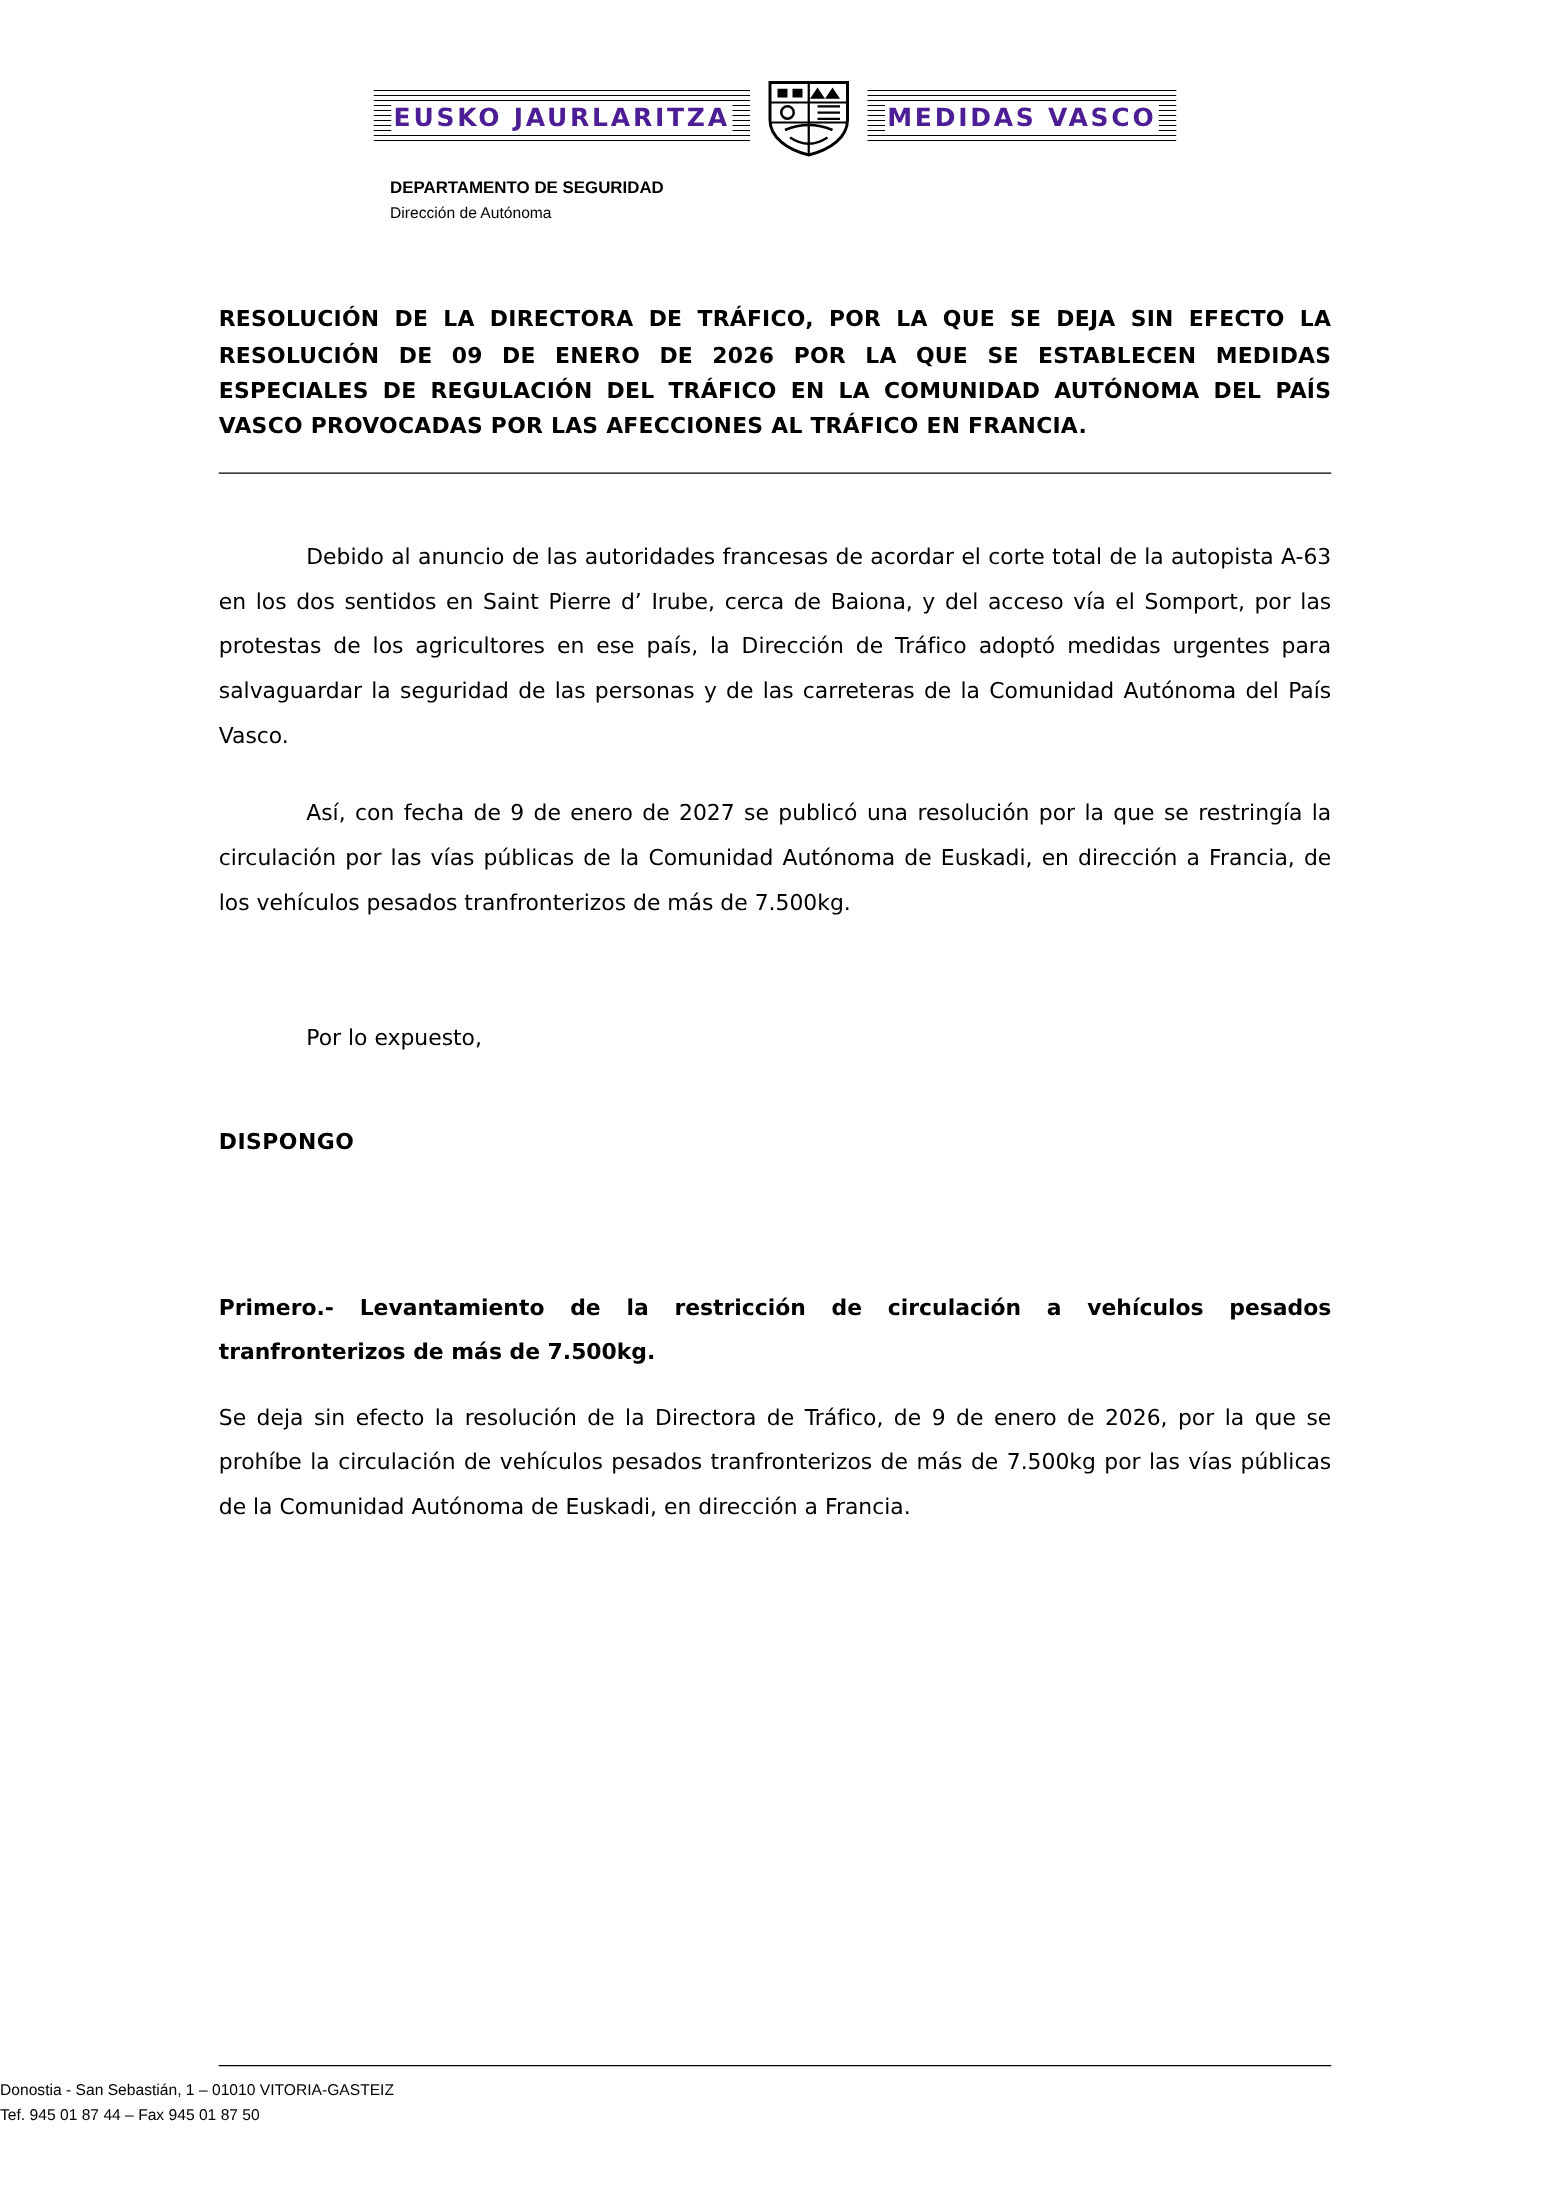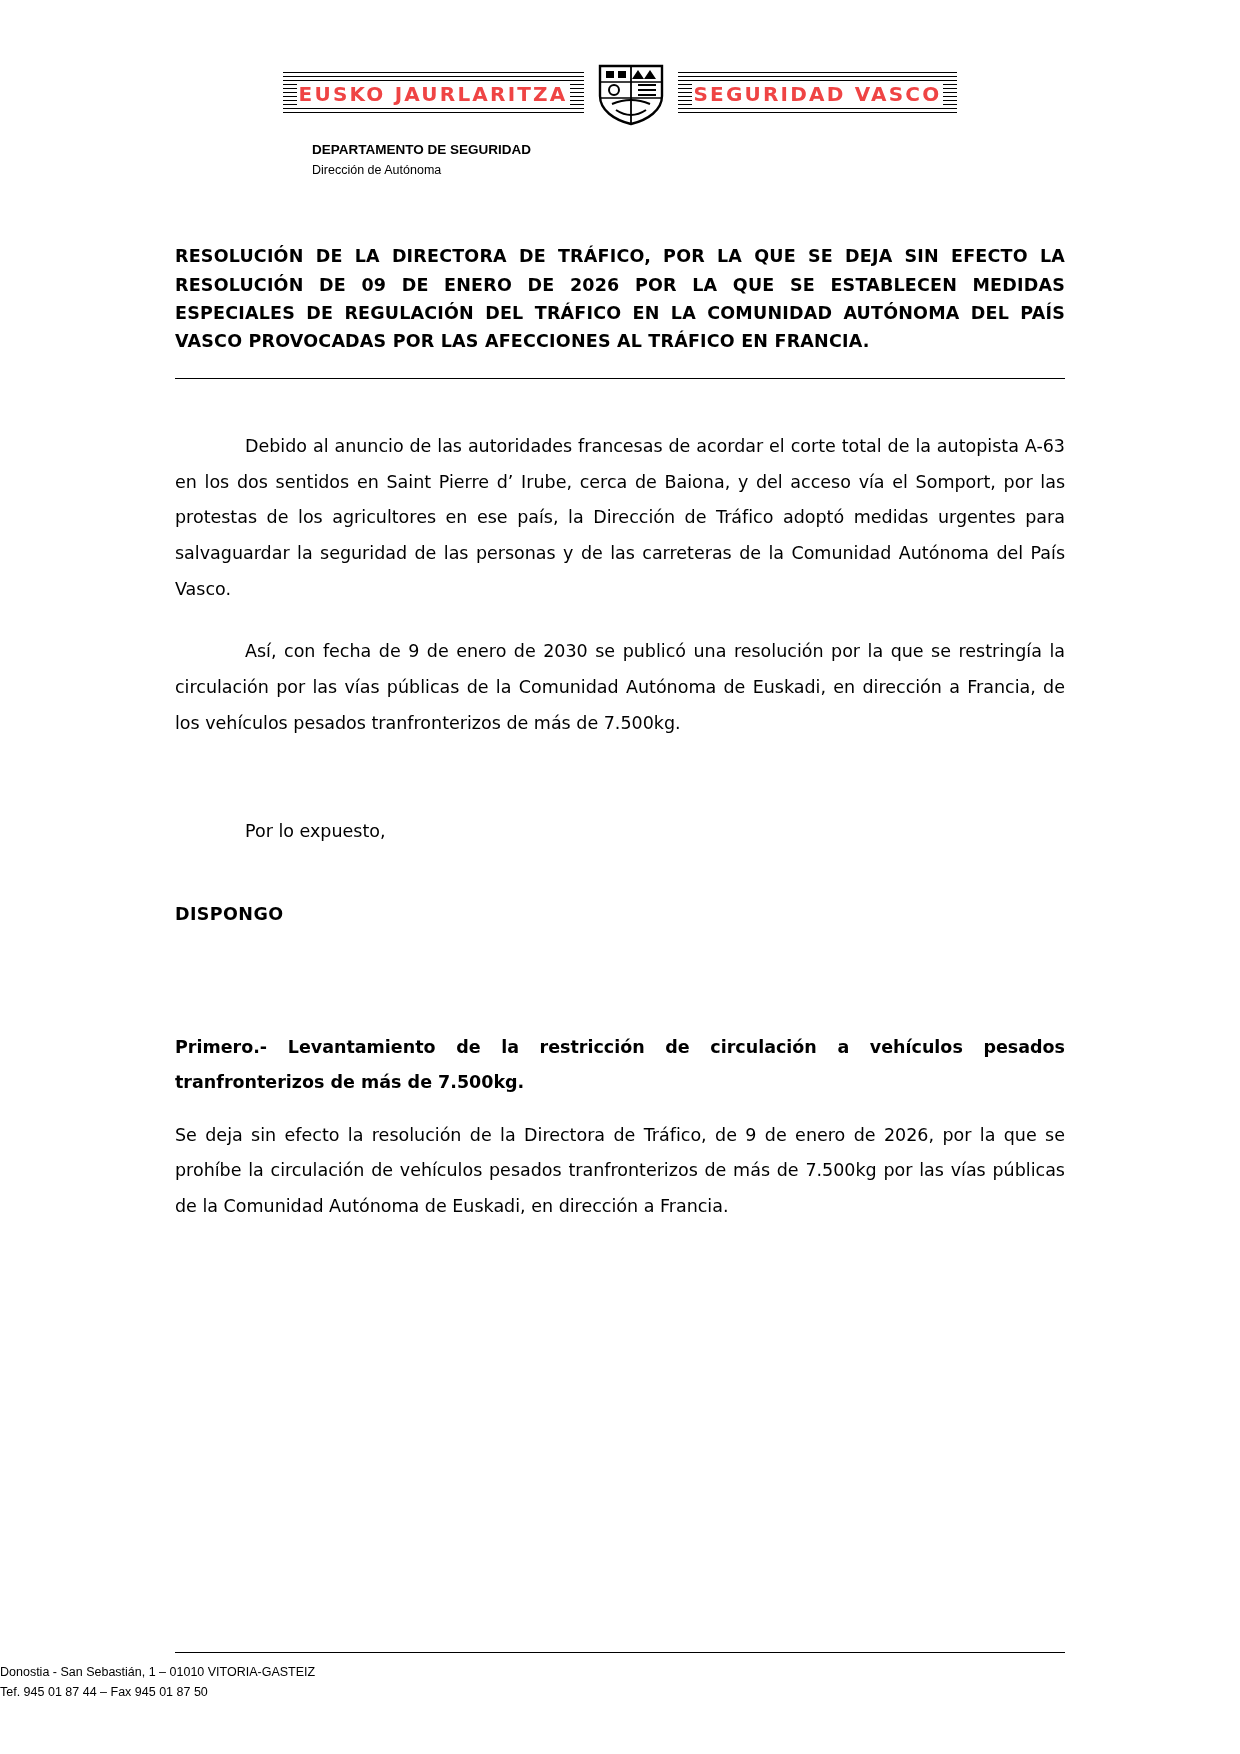--- a/index.html
+++ b/index.html
@@ -39,21 +39,21 @@
     font-family: "DejaVu Sans", sans-serif;
     font-weight: bold;
     font-size: 20px;
     letter-spacing: 2.2px;
     padding: 10px 14px;
     background-image: repeating-linear-gradient(
       to bottom,
       #000 0px, #000 1px,
       #fff 1px, #fff 4px
     );
-    color: #ef4444;
+    color: #4c1d95;
     -webkit-text-stroke: 3px #fff;
     paint-order: stroke fill;
     white-space: nowrap;
   }
   .band-text span {
     background: #fff;
     padding: 0 2px;
   }
   .crest {
     width: 74px;
@@ -188,42 +188,42 @@
           <path d="M6 36 H68" stroke="#000000" stroke-width="1.6"></path>
           <path d="M12 9 h8 v7 h-8 z M24 9 h8 v7 h-8 z" fill="#000000"></path>
           <path d="M44 8 l6 9 h-12 z M56 8 l6 9 h-12 z" fill="#000000"></path>
           <circle cx="20" cy="28" r="5" fill="none" stroke="#000000" stroke-width="2"></circle>
           <path d="M44 23 h18 M44 28 h18 M44 33 h18" stroke="#000000" stroke-width="1.8"></path>
           <path d="M18 42 q19 -8 38 0" stroke="#000000" stroke-width="2" fill="none"></path>
           <path d="M22 48 q15 10 30 0" stroke="#000000" stroke-width="2" fill="none"></path>
         </svg>
 
         <div class="band-text">
-          <span>SEGURIDAD VASCO</span>
+          <span>MEDIDAS VASCO</span>
         </div>
       </div>
     </div>
 
     <div class="org-row">
       <div class="org-inner">
         <div class="org-col right">
           <div class="org-title">DEPARTAMENTO DE SEGURIDAD</div>
           <div class="org-sub">Dirección de Autónoma</div>
         </div>
       </div>
     </div>
   </div>
 
   <div class="content">
 
     <h1 class="doc-title">RESOLUCIÓN DE LA DIRECTORA DE TRÁFICO, POR LA QUE SE DEJA SIN EFECTO LA RESOLUCIÓN DE 09 DE ENERO DE 2026 POR LA QUE SE ESTABLECEN MEDIDAS ESPECIALES DE REGULACIÓN DEL TRÁFICO EN LA COMUNIDAD AUTÓNOMA DEL PAÍS VASCO PROVOCADAS POR LAS AFECCIONES AL TRÁFICO EN FRANCIA.</h1>
     <hr class="rule">
 
     <p class="para indent first">Debido al anuncio de las autoridades francesas de acordar el corte total de la autopista A-63 en los dos sentidos en Saint Pierre d’ Irube, cerca de Baiona, y del acceso vía el Somport, por las protestas de los agricultores en ese país, la Dirección de Tráfico adoptó medidas urgentes para salvaguardar la seguridad de las personas y de las carreteras de la Comunidad Autónoma del País Vasco.</p>
-    <p class="para indent">Así, con fecha de 9 de enero de 2030 se publicó una resolución por la que se restringía la circulación por las vías públicas de la Comunidad Autónoma de Euskadi, en dirección a Francia, de los vehículos pesados tranfronterizos de más de 7.500kg.</p>
+    <p class="para indent">Así, con fecha de 9 de enero de 2027 se publicó una resolución por la que se restringía la circulación por las vías públicas de la Comunidad Autónoma de Euskadi, en dirección a Francia, de los vehículos pesados tranfronterizos de más de 7.500kg.</p>
 
     <div class="spacer-por"></div>
     <p class="para indent">Por lo expuesto,</p>
 
     <div class="dispongo">DISPONGO</div>
 
     <h2 class="section-head">Primero.- Levantamiento de la restricción de circulación a vehículos pesados tranfronterizos de más de 7.500kg.</h2>
     <p class="para tight">Se deja sin efecto la resolución de la Directora de Tráfico, de 9 de enero de 2026, por la que se prohíbe la circulación de vehículos pesados tranfronterizos de más de 7.500kg por las vías públicas de la Comunidad Autónoma de Euskadi, en dirección a Francia.</p>
 
   </div>

